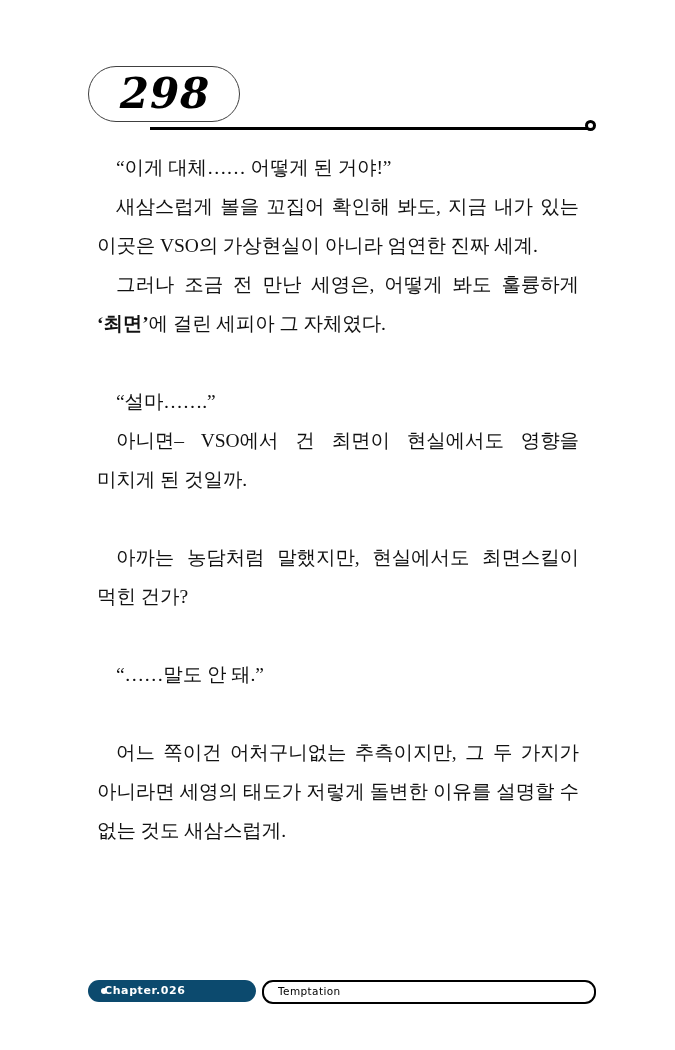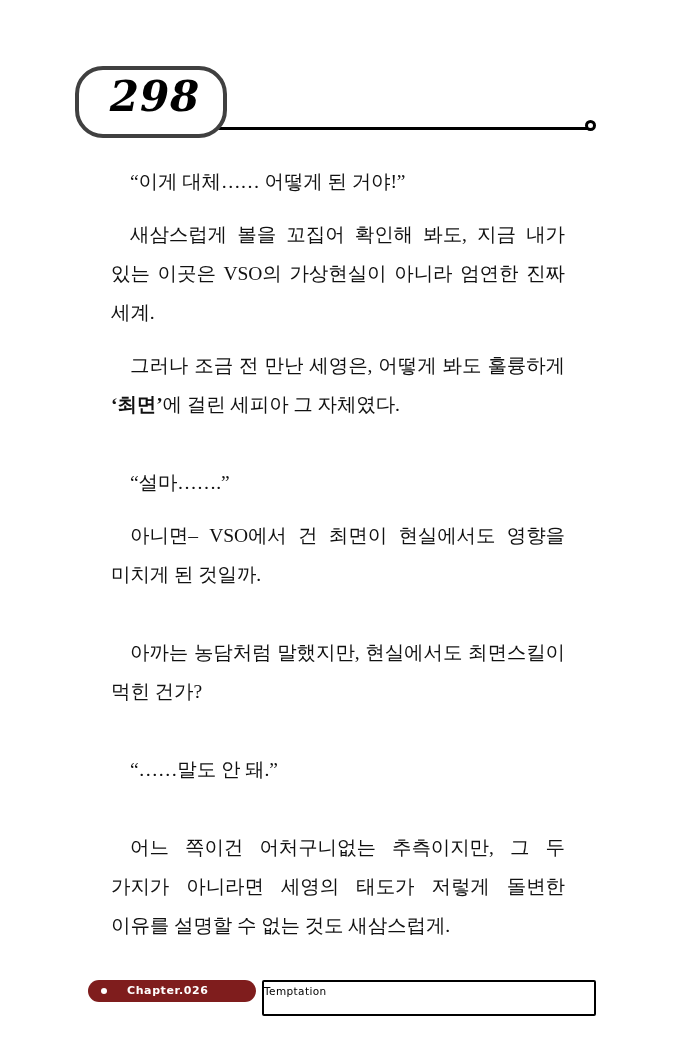--- a/index.html
+++ b/index.html
@@ -29,25 +29,25 @@
   .header {
     position: absolute;
     left: 0;
     top: 66px;
     width: 675px;
     height: 70px;
   }
 
   .page-number-badge {
     position: absolute;
-    left: 75px;
+    left: 88px;
     top: 0px;
     width: 152px;
-    height: 72px;
-    border: 4px solid #404040;
+    height: 56px;
+    border: 1px solid #404040;
     border-radius: 28px;
     background: #ffffff;
     box-sizing: border-box;
     z-index: 3;
   }
 
   .page-number {
     position: absolute;
     left: 0;
     top: 0;
@@ -92,21 +92,21 @@
     left: 97px;
     top: 148px;
     width: 482px;
   }
 
   .para {
     font-size: 19.5px;
     line-height: 39px;
     text-align: justify;
     text-justify: inter-character;
-    margin: 14px;
+    margin: 0;
     letter-spacing: -0.1px;
     word-break: keep-all;
   }
 
   .para.indent {
     text-indent: 19px;
   }
 
   .para.gap-before {
     margin-top: 39px;
@@ -124,57 +124,58 @@
     width: 675px;
     height: 32px;
   }
 
   .footer-chapter {
     position: absolute;
     left: 88px;
     top: 0;
     width: 168px;
     height: 22px;
-    background: #7f1d1d;
+    background: #0c4a6e;
     border-radius: 11px;
     color: #ffffff;
     font-family: "DejaVu Sans", sans-serif;
     font-size: 11px;
     font-weight: bold;
     letter-spacing: 0.6px;
     line-height: 22px;
     box-sizing: border-box;
-    padding-left: 39px;
+    padding-left: 16px;
   }
 
   .footer-chapter-dot {
     position: absolute;
     left: 13px;
     top: 8px;
     width: 6px;
     height: 6px;
     border-radius: 50%;
     background: #ffffff;
   }
 
   .footer-title {
     position: absolute;
     left: 262px;
     top: 0;
     width: 334px;
-    height: 36px;
+    height: 24px;
     border: 2px solid #000000;
-    border-radius: 2px;
+    border-radius: 11px;
     background: #ffffff;
     box-sizing: border-box;
     color: #000000;
     font-family: "DejaVu Sans", sans-serif;
     font-size: 10.5px;
     letter-spacing: 0.4px;
     line-height: 18px;
+    padding-left: 14px;
   }
 </style>
 </head>
 <body>
 
 <div class="page">
 
   <div class="header">
     <div class="header-rule"></div>
     <div class="header-dot"></div>

